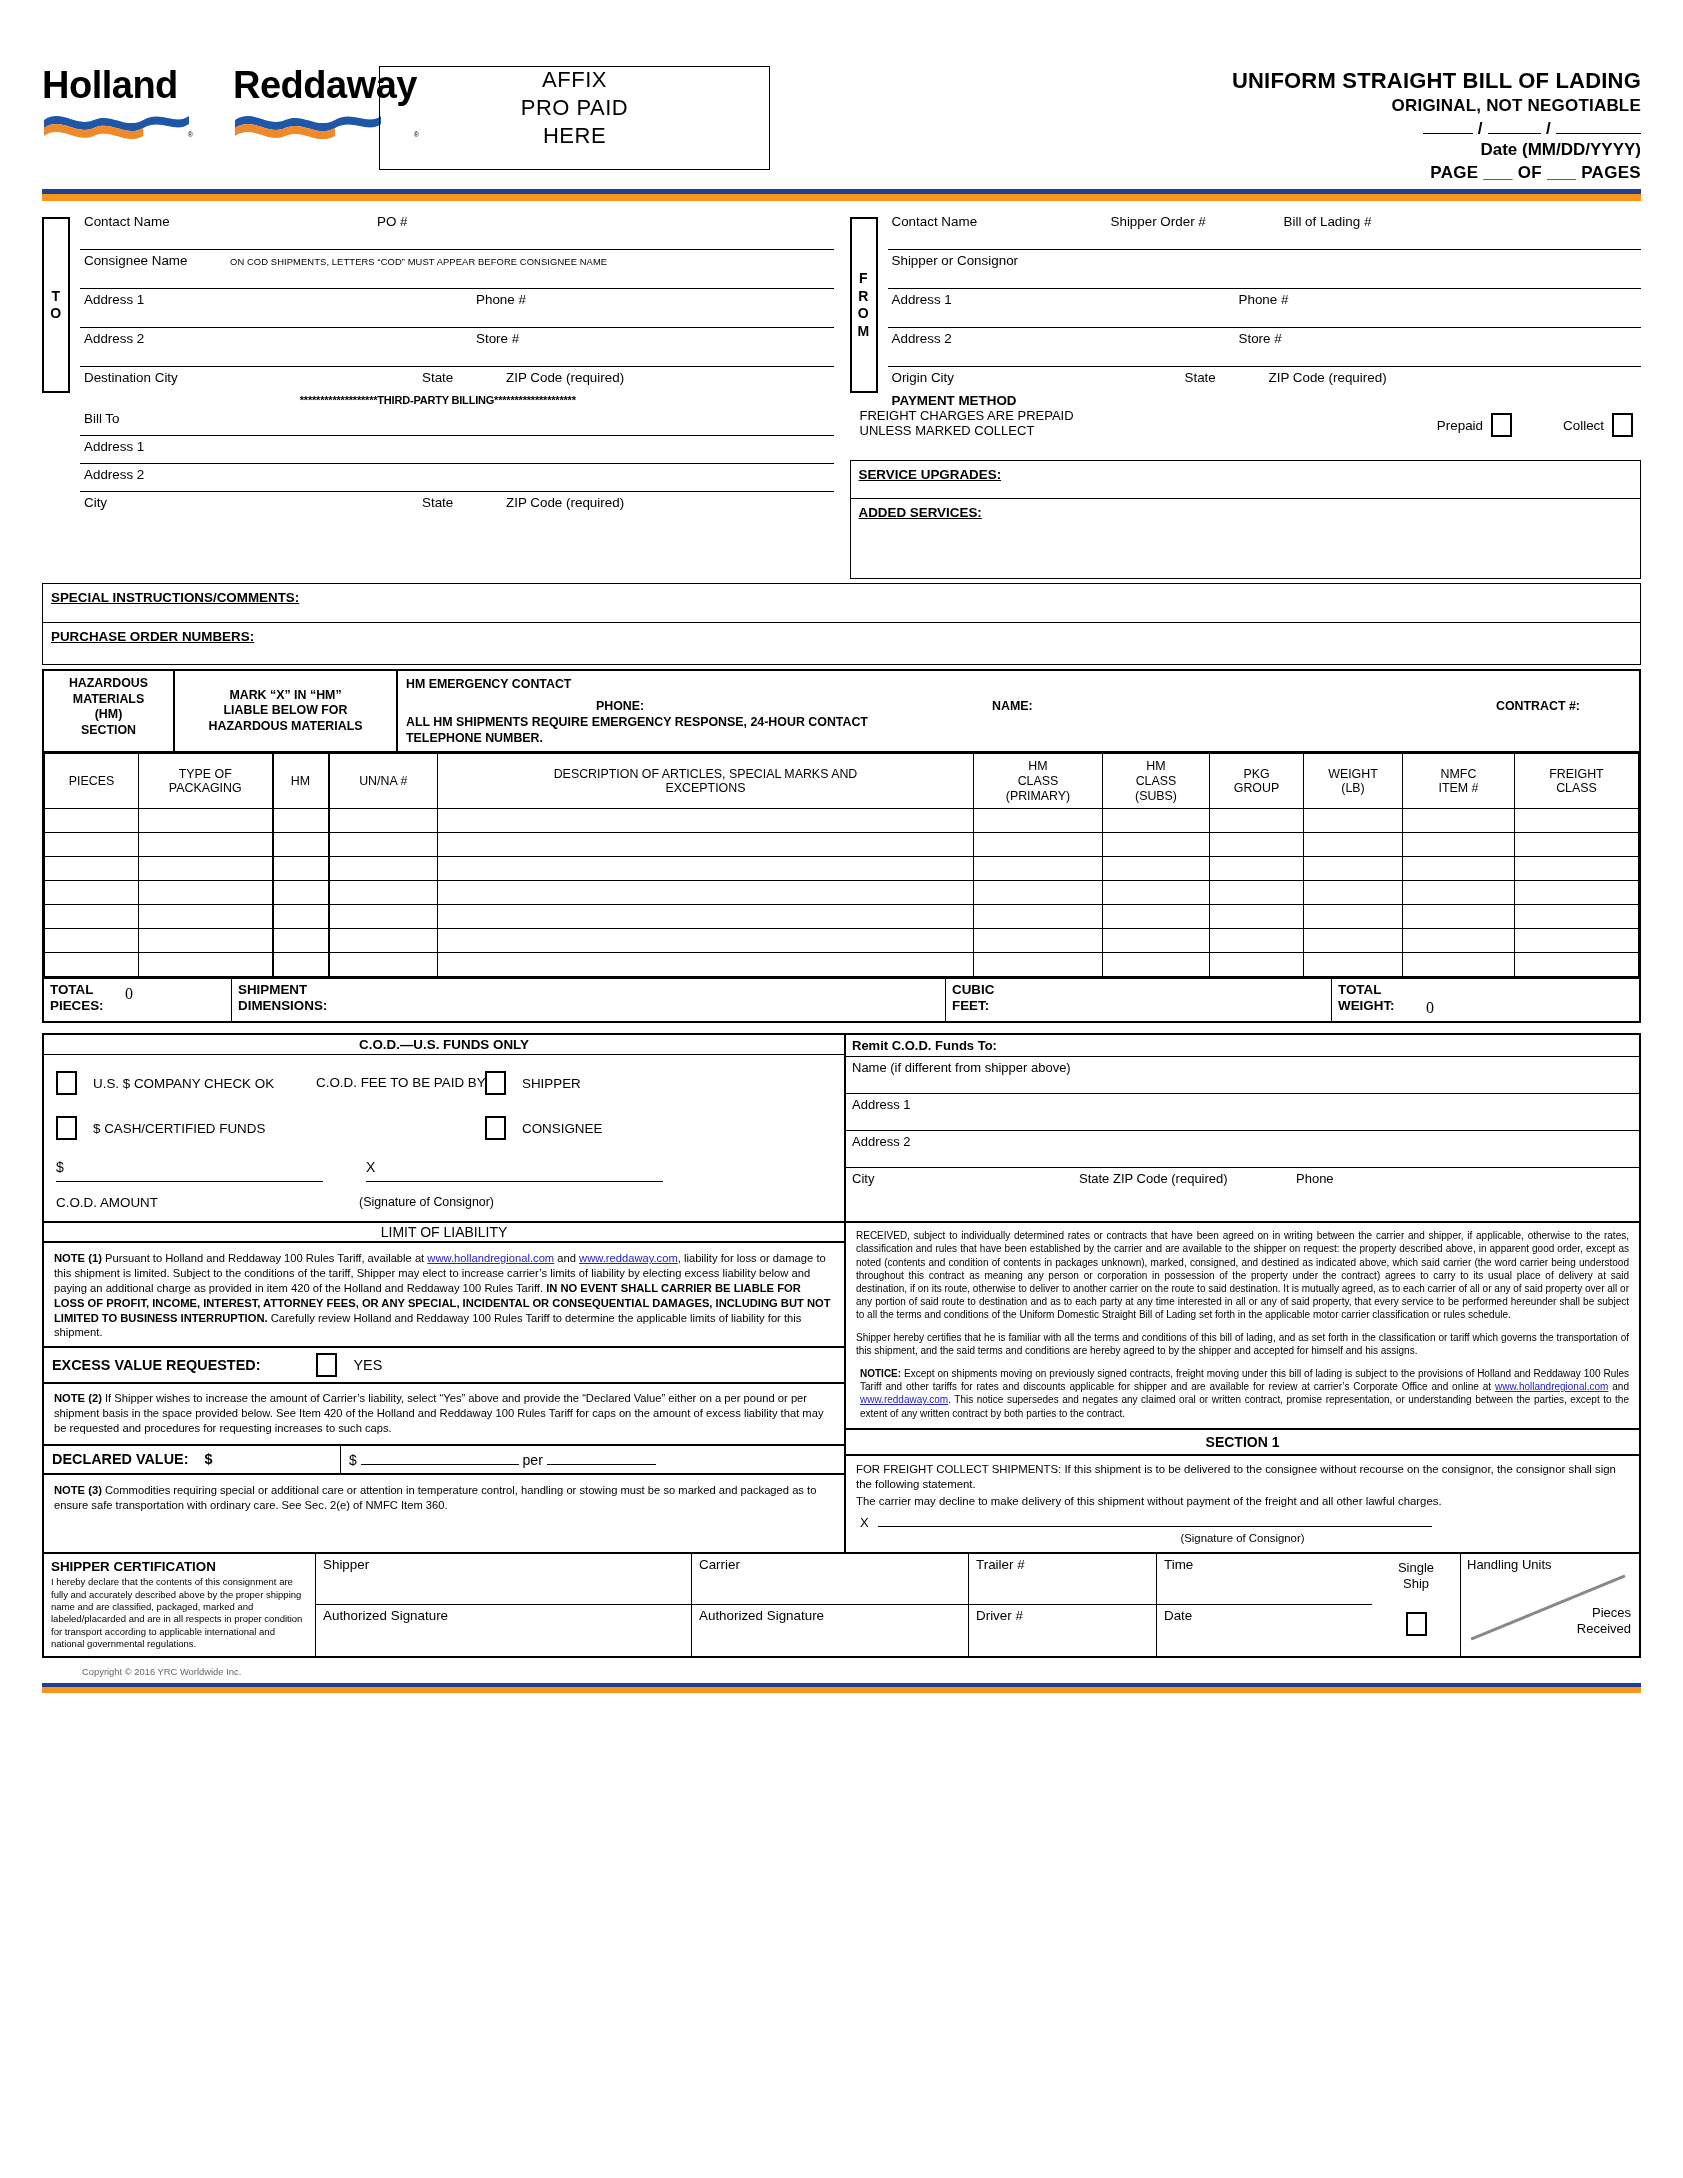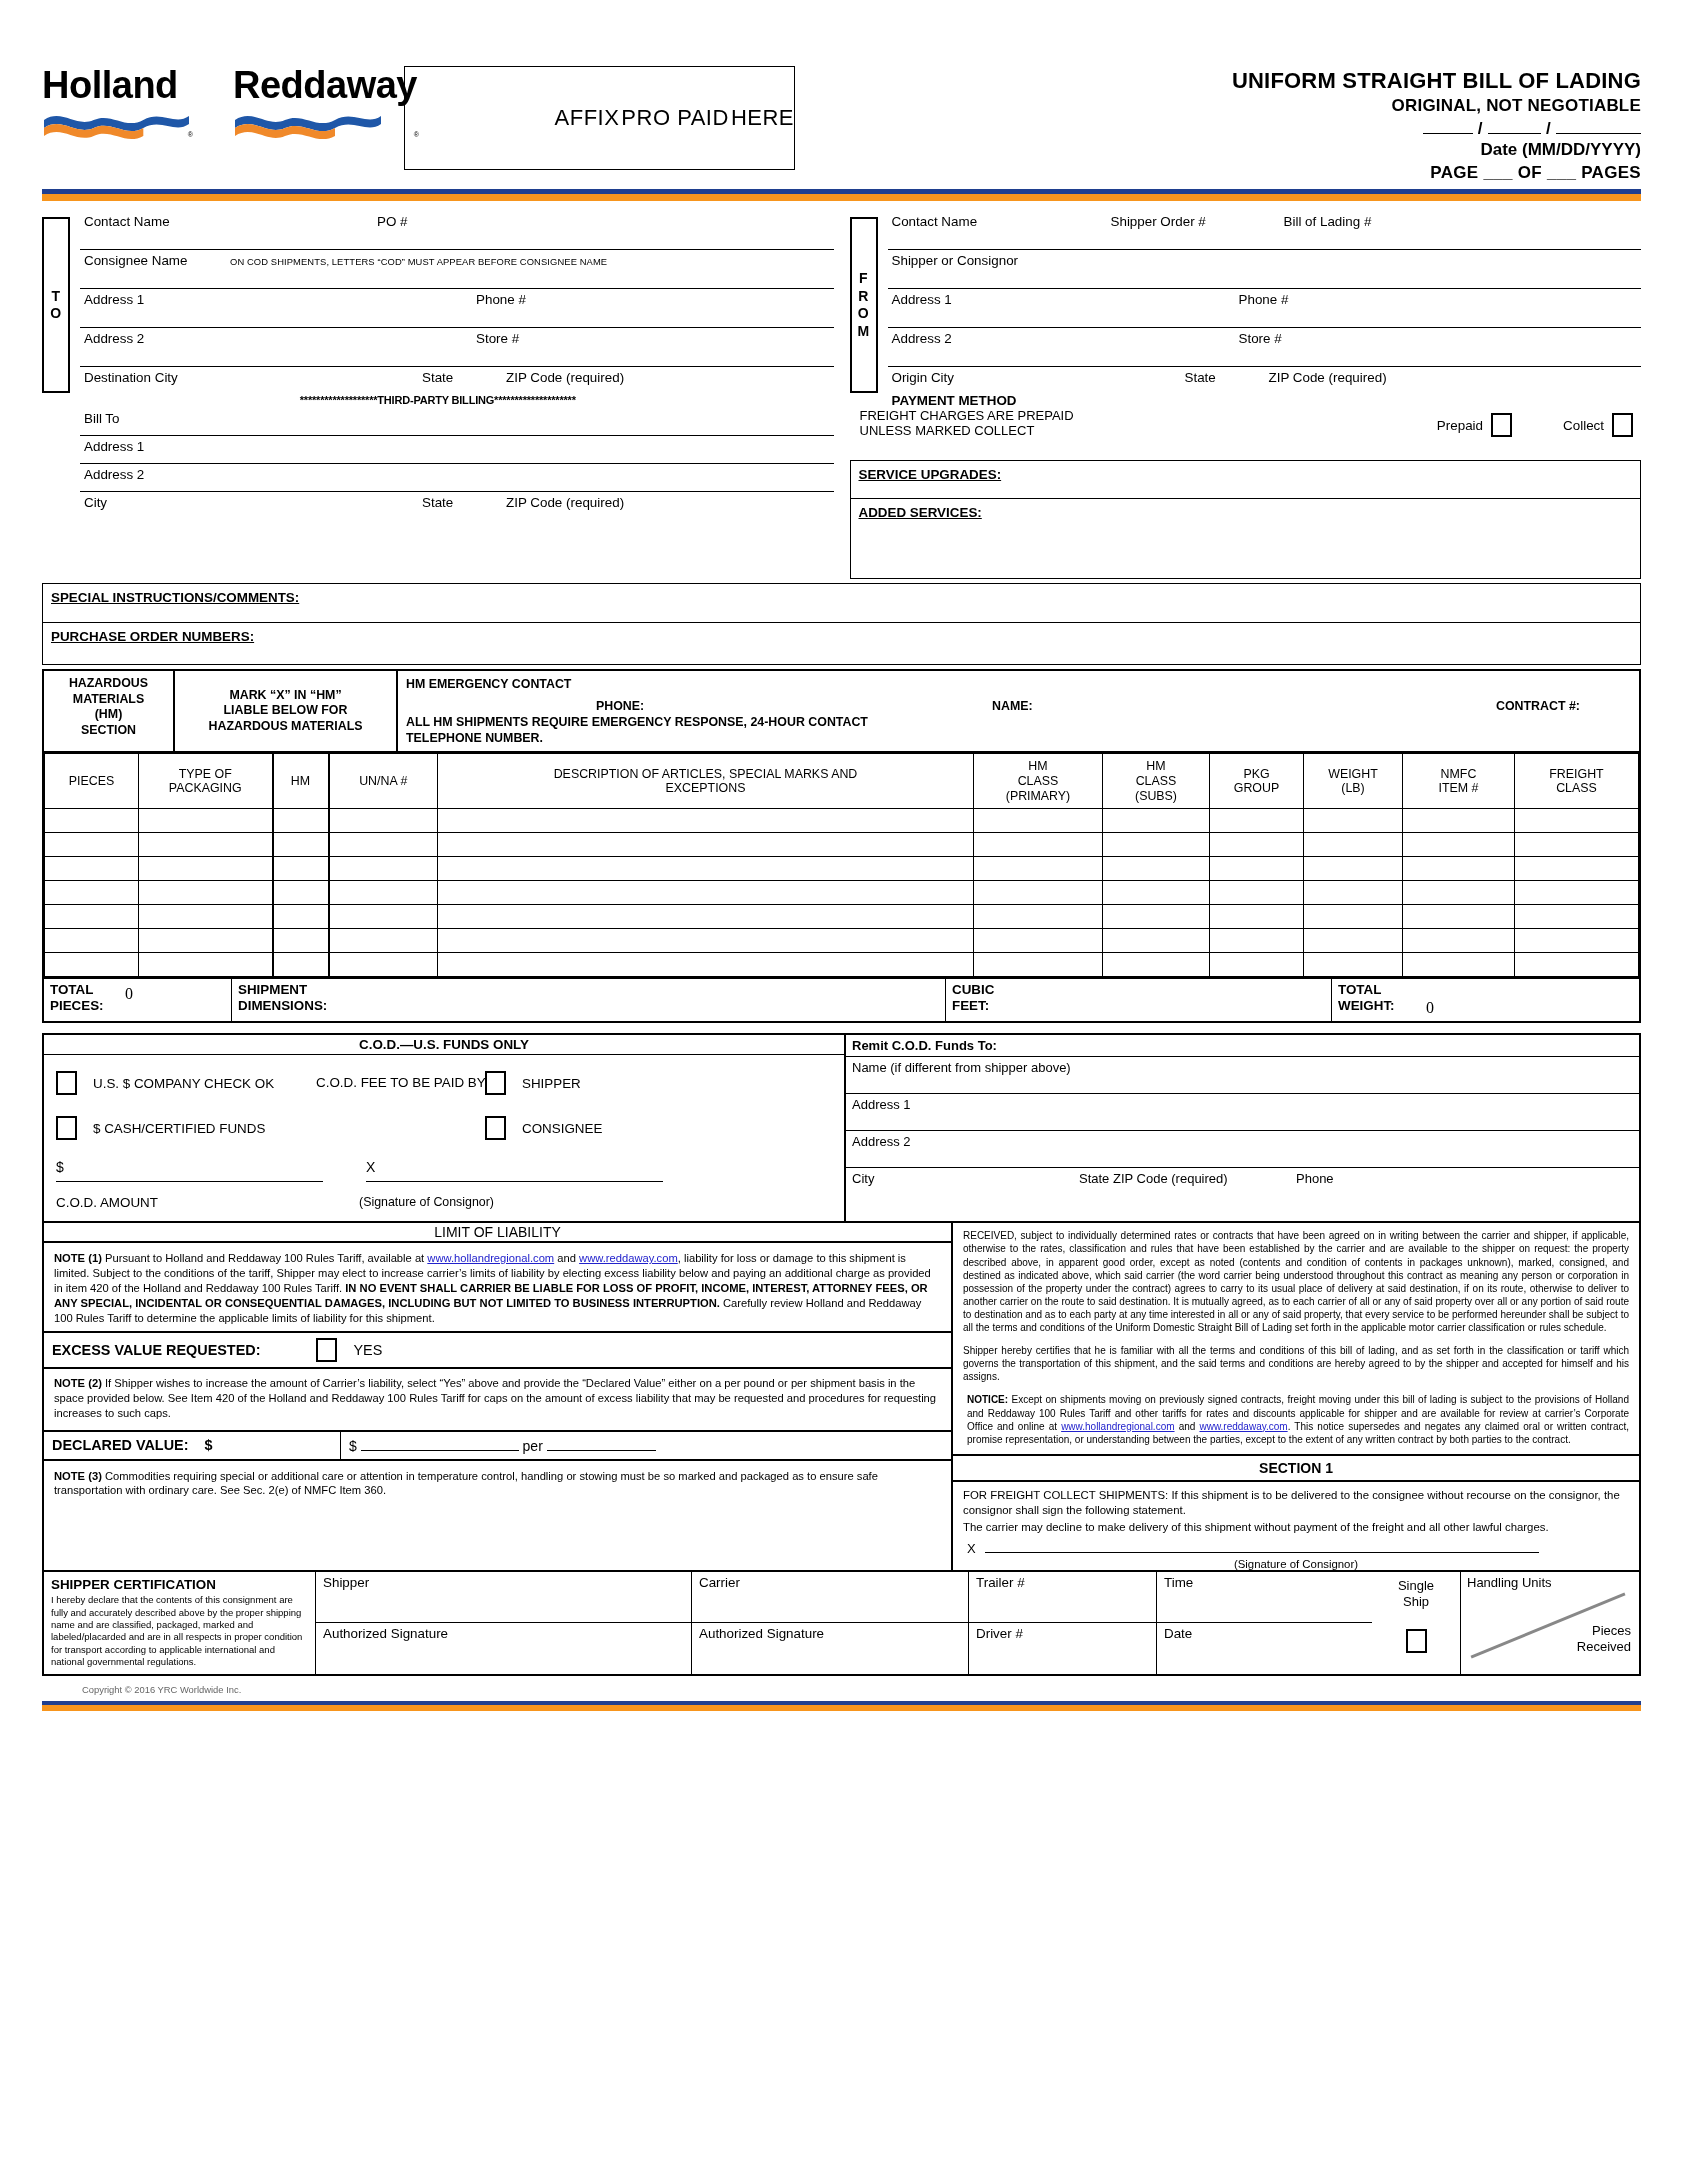--- a/index.html
+++ b/index.html
@@ -16,22 +16,22 @@
   .header { position:relative; height:129px; margin:54px 42px 0 42px; }
   .logos { position:absolute; left:0; top:12px; display:flex; gap:42px; align-items:flex-start; }
   .logo { position:relative; }
   .logo-word { font-size:38px; font-weight:bold; letter-spacing:-0.5px; line-height:1; font-family:"Liberation Sans", sans-serif; }
   .logo-wave { width:149px; height:34px; display:block; margin-top:2px; }
   .logo-wave.w2 { width:150px; }
   .logo-reg { font-size:7px; position:absolute; right:-2px; bottom:2px; }
 
   .affix-box {
     position:absolute; left:337px; top:12px; width:391px; height:104px;
-    border:1.5px solid #000; display:flex; 
-    align-items:center; justify-content:flex-end; gap:2px;margin-left:25px;
+    border:1.5px solid #000; display:flex; flex-direction:column;
+    align-items:center; justify-content:flex-start; gap:2px;
   }
   .affix-line { font-size:22px; letter-spacing:0.5px; }
 
   .title-block { position:absolute; right:0; top:14px; text-align:right; }
   .t-main { font-size:22px; font-weight:bold; letter-spacing:0.2px; }
   .t-sub  { font-size:17px; font-weight:bold; letter-spacing:0.2px; margin-top:2px;}
   .t-date-row { font-size:17px; font-weight:bold; margin-top:3px; letter-spacing:0.3px;}
   .t-date-row .ul { display:inline-block; border-bottom:1.6px solid #000; height:14px; }
   .u-s { width:50px; } .u-m { width:53px; } .u-l { width:85px; }
   .t-label { font-size:17px; font-weight:bold; margin-top:1px;}
@@ -118,21 +118,21 @@
   .cod-right .hd { font-weight:bold; font-size:13px; padding:3px 6px; }
   .cr-fld { border-top:1.2px solid #000; height:37px; font-size:13px; padding:3px 6px; position:relative;}
 
   .lol { text-align:center; font-weight:normal; font-size:14px; border-top:2.2px solid #000; border-bottom:2.2px solid #000; padding:1px 0; }
 
   .legal { font-size:11.2px; line-height:1.32; }
   .legal-r { font-size:10px; line-height:1.31; text-align:justify; }
   .lnk { color:#2222cc; text-decoration:underline;margin-top:17px; }
 
   .sec-split { display:flex; }
-  .sec-l { width:909px; border-right:2.2px solid #000; }
+  .sec-l { width:802px; border-right:2.2px solid #000; }
   .sec-r { flex:1; }
 
   .evr { display:flex; align-items:center; gap:16px; border-top:2.2px solid #000; border-bottom:2.2px solid #000; padding:5px 8px; font-size:14.4px; font-weight:bold;}
   .dv { display:flex; border-top:2.2px solid #000; border-bottom:2.2px solid #000; font-size:14.4px; font-weight:bold; }
   .dv .a { width:297px; padding:5px 8px; border-right:1.5px solid #000; }
   .dv .b { flex:1; padding:5px 8px; font-weight:normal; font-size:14px;}
   .dash { display:inline-block; border-bottom:1.3px solid #000; height:14px; }
 
   .sec7 { text-align:center; font-weight:bold; font-size:14px; border-top:2.2px solid #000; border-bottom:2.2px solid #000; padding:4px 0;}
 

